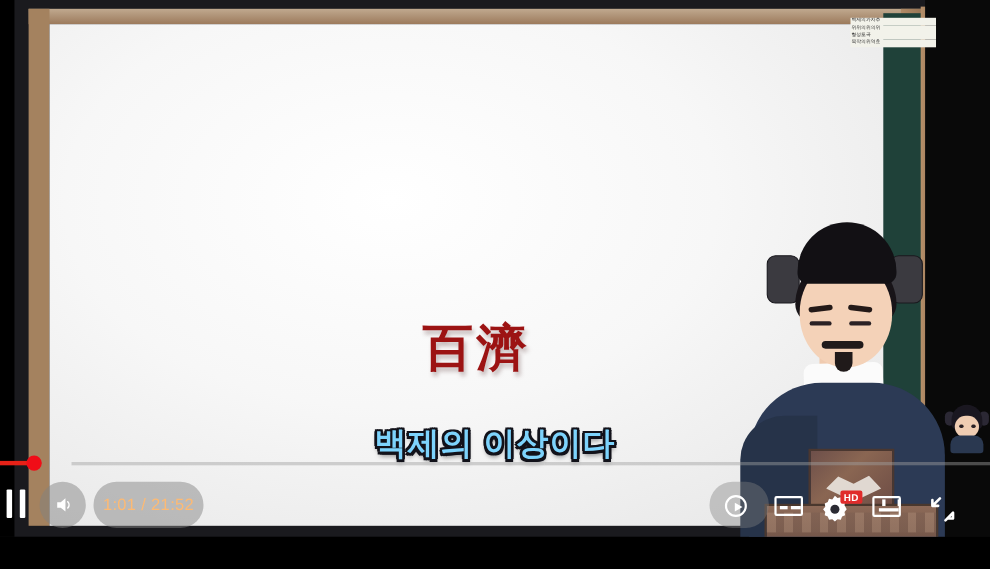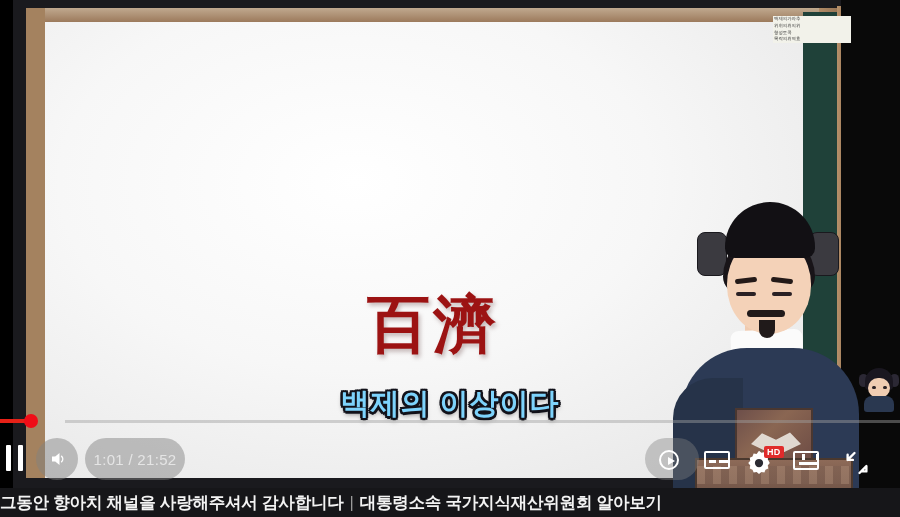--- a/index.html
+++ b/index.html
@@ -40,21 +40,21 @@
     text-align:center;
     font-family:"Liberation Serif","DejaVu Serif",serif;
     font-size:118px; font-weight:700; color:#141414; line-height:1;
     letter-spacing:2px;
     text-shadow:3px 4px 5px rgba(90,90,90,.45);
   }
   .slide-subtitle {
     position:absolute; left:0; right:0; top:272px;
     text-align:center;
     font-family:"Liberation Serif","DejaVu Serif",serif;
-    font-size:63px; font-weight:700; color:#9c1313; line-height:1;
+    font-size:46px; font-weight:700; color:#9c1313; line-height:1;
     letter-spacing:3px;
     text-shadow:2px 3px 4px rgba(120,90,90,.40);
   }
 
   
   .chalkboard {
     position:absolute; left:790px; top:12px; width:46px; height:420px;
     background:#1f4139; z-index:5;
   }
   .chalk-frame-r {
@@ -168,21 +168,21 @@
     position:absolute; left:36px; top:10px; width:42px; height:42px;
     background:rgba(130,130,130,.48); border-radius:21px;
   }
   .vol-ico { position:absolute; left:50px; top:22px; width:18px; height:18px; }
 
   .pill-time {
     position:absolute; left:85px; top:10px; width:100px; height:42px;
     background:rgba(130,130,130,.48); border-radius:21px;
     display:flex; align-items:center; justify-content:center;
   }
-  .time-text { color:#e5e5e5; font-size:15px; font-weight:400; letter-spacing:.3px; }
+  .time-text { color:#fdba74; font-size:15px; font-weight:400; letter-spacing:.3px; }
 
   .pill-play {
     position:absolute; left:645px; top:10px; width:54px; height:42px;
     background:rgba(130,130,130,.40); border-radius:21px;
   }
   .play-circle {
     position:absolute; left:659px; top:22px; width:20px; height:20px;
     border:2px solid #fff; border-radius:50%;
   }
   .play-tri {
@@ -341,19 +341,14 @@
           <svg width="30" height="30" viewBox="0 0 24 24">
             <path d="M10 4L4.5 9.5M4.5 9.5V5.3M4.5 9.5h4.2" stroke="#fff" stroke-width="1.9" fill="none" stroke-linecap="round"></path>
             <path d="M14 20l5.5-5.5M19.5 14.5v4.2M19.5 18.7h-4.2" stroke="#fff" stroke-width="1.9" fill="none" stroke-linecap="round"></path>
           </svg>
         </div>
 
       </div>
     </div>
   </div>
 
-  <div class="title-bar">
-    <span class="title-text">그동안 향아치 채널을 사랑해주셔서 감사합니다</span>
-    <span class="title-text title-sep">|</span>
-    <span class="title-text">대통령소속 국가지식재산위원회 알아보기</span>
-  </div>
 
 </div>
 
 </body></html>

